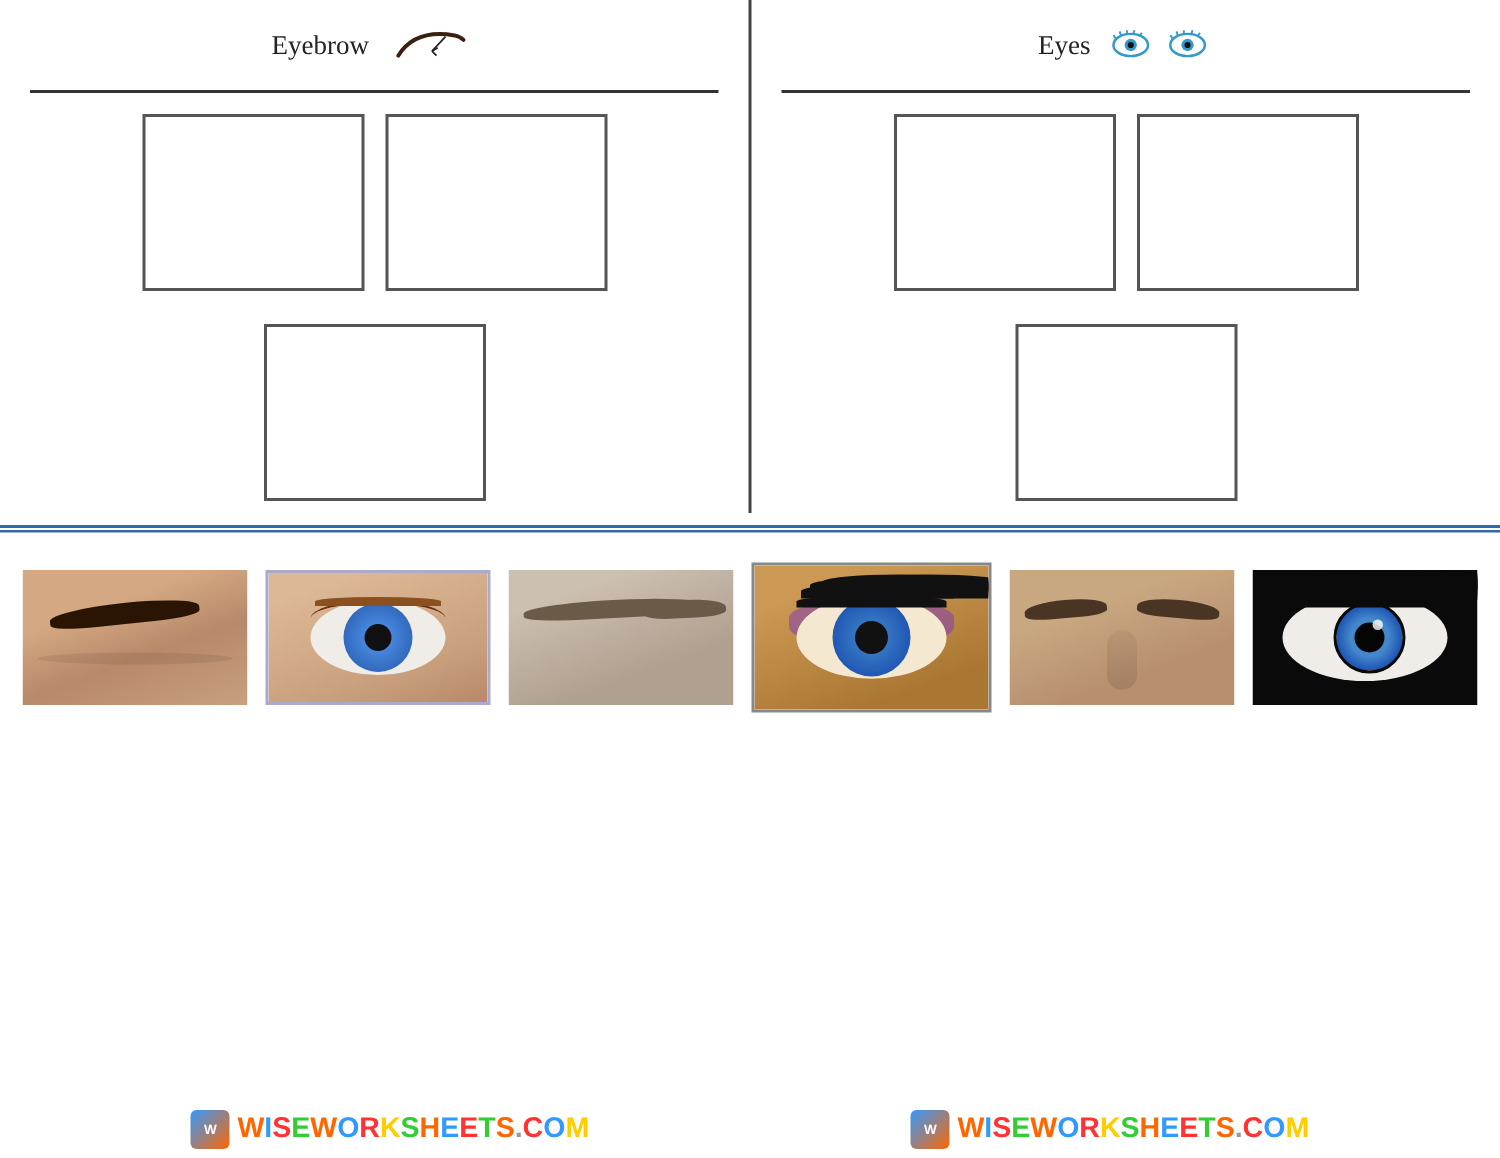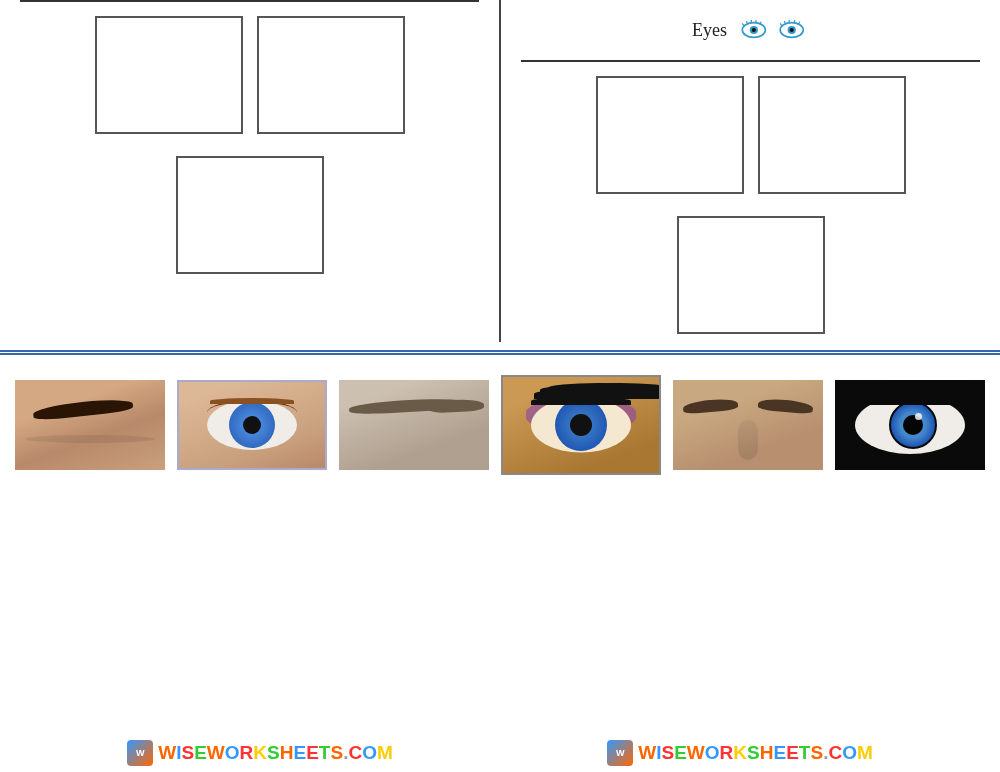--- a/index.html
+++ b/index.html
@@ -134,20 +134,32 @@
 </head>
 <body>
 
 <div class="page">
 
 
   <div class="sort-container">
     <div class="columns-wrapper">
 
       <div class="left-col">
+        <div class="col-title-row">
+          <span>Eyebrow</span>
+
+          <svg class="eyebrow-svg" viewBox="0 0 80 45">
+
+            <path d="M10,32 Q25,8 60,14 Q65,15 68,18" stroke="#3a2010" stroke-width="3.5" fill="none" stroke-linecap="round"></path>
+
+            <line x1="52" y1="15" x2="40" y2="28" stroke="#222" stroke-width="1.5"></line>
+            <line x1="40" y1="28" x2="45" y2="25" stroke="#222" stroke-width="1.5"></line>
+            <line x1="40" y1="28" x2="44" y2="32" stroke="#222" stroke-width="1.5"></line>
+          </svg>
+        </div>
         <hr class="divider-line">
 
         <div class="boxes-row">
           <div class="sort-box"></div>
           <div class="sort-box"></div>
         </div>
 
         <div class="boxes-row">
           <div class="sort-box"></div>
         </div>

